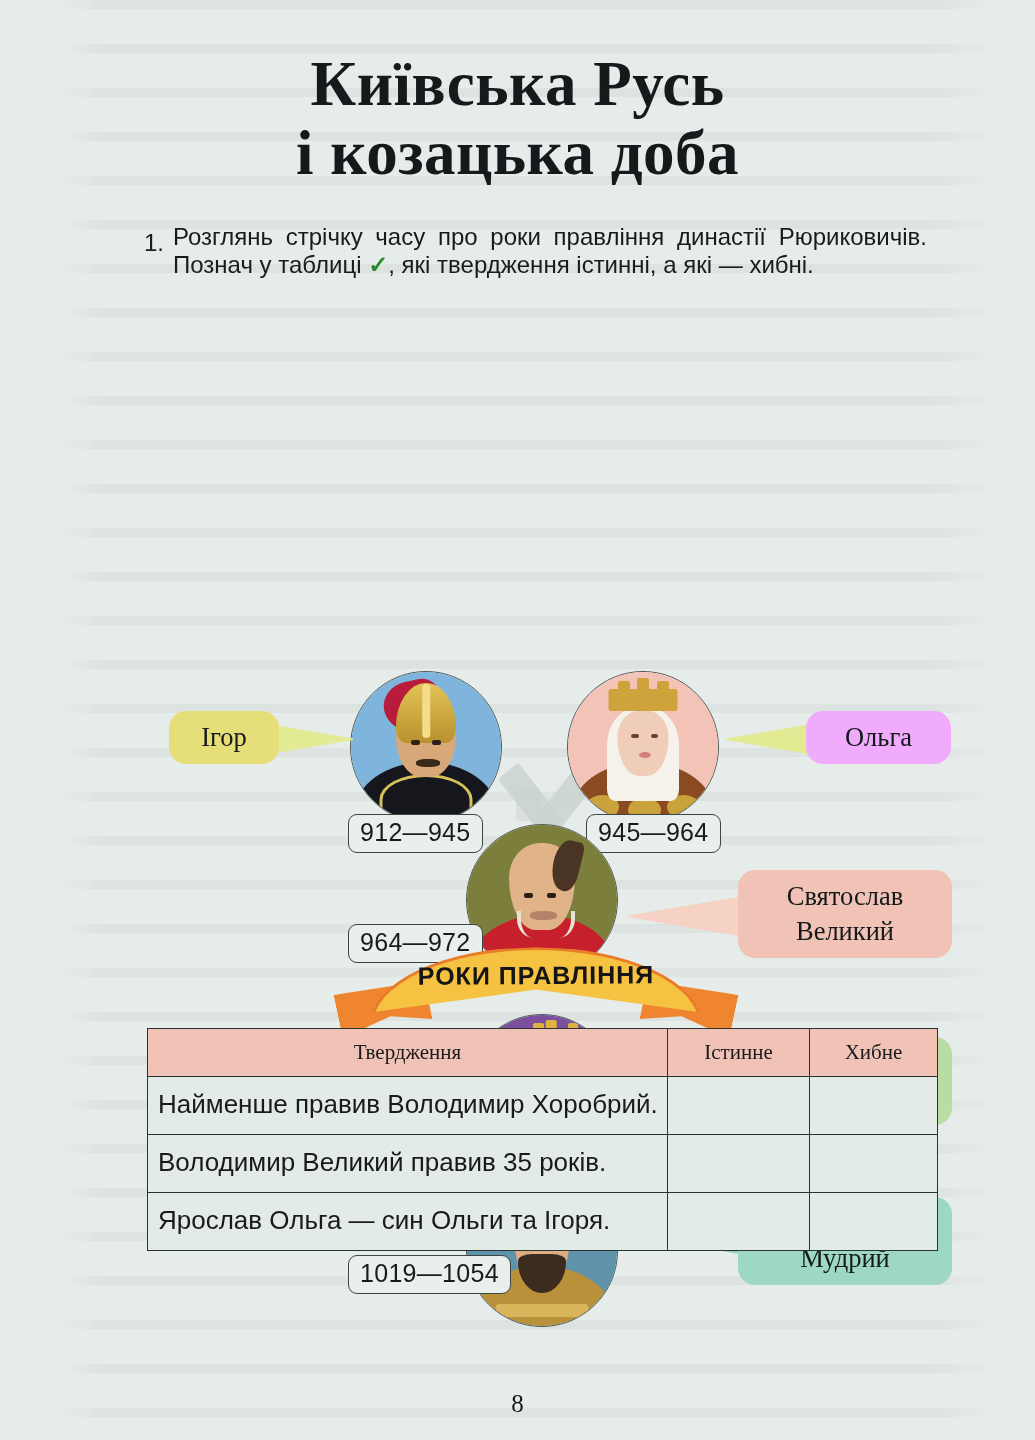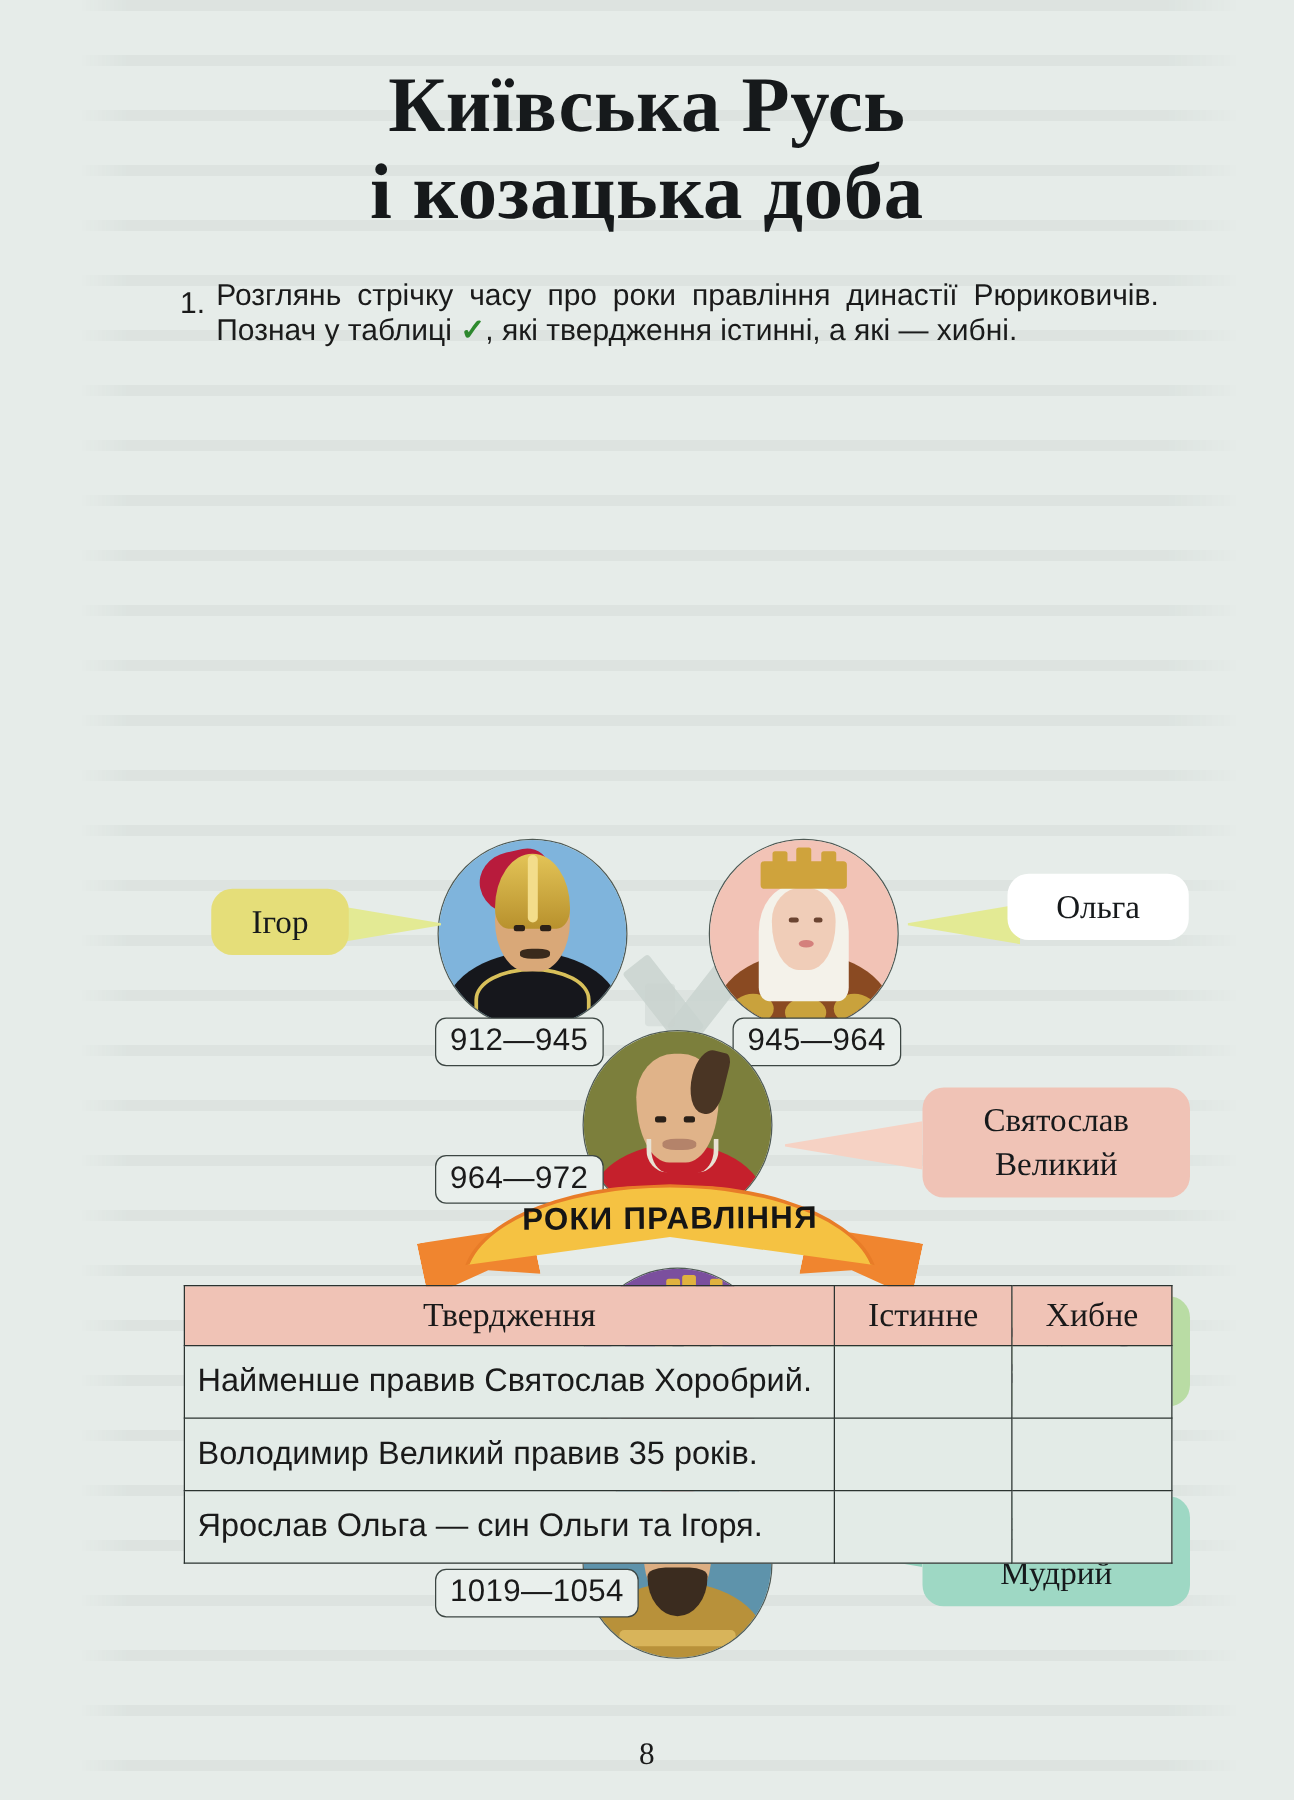--- a/index.html
+++ b/index.html
@@ -159,21 +159,21 @@
   }
   table.facts th, table.facts td {
     border: 1.8px solid #2b3330;
     padding: 0;
     background: #e3ebe7;
   }
   table.facts thead th {
     background: #f0c3b6;
     font-family: "Liberation Serif", serif;
     font-weight: 400;
-    font-size: 27px;
+    font-size: 21px;
     height: 48px;
     text-align: center;
   }
   table.facts tbody td.stmt {
     font-size: 26px;
     line-height: 40px;
     padding: 7px 8px 9px 10px;
     text-align: left;
     vertical-align: top;
     font-stretch: condensed;
@@ -258,21 +258,21 @@
         <div class="hat" style="top:4%;width:8%;height:12%;background:#cfa33c;border-radius:2px;"></div>
         <div class="hat" style="top:6%;left:59%;width:8%;height:10%;background:#cfa33c;transform:none;border-radius:2px;"></div>
         <div style="position:absolute;left:42%;top:41%;width:5%;height:3%;background:#6b4431;border-radius:2px;"></div>
         <div style="position:absolute;left:55%;top:41%;width:5%;height:3%;background:#6b4431;border-radius:2px;"></div>
         <div style="position:absolute;left:47%;top:53%;width:8%;height:4%;background:#d4807c;border-radius:50%;"></div>
       </div>
     </div>
     <div class="date-box" style="left:570px; top:527px;">945—964</div>
     <div class="arrow" style="left:710px; top:432px; width:90px; height:40px;
                 background:#e3ea94; clip-path:polygon(0 48%, 100% 10%, 100% 90%, 0 52%);"></div>
-    <div class="name-badge" style="left:790px; top:412px; width:145px; background:#ffffff;">Ольга</div>
+    <div class="name-badge" style="left:790px; top:424px; width:145px; background:#f0abfc;">Ольга</div>
 
     <div class="portrait" style="left:450px; top:537px; width:152px; height:152px;">
       <div class="art">
         <div class="sky" style="background:#7c7f3c;"></div>
         <div class="shoulders" style="background:#c5202c;"></div>
         <div class="head" style="top:12%;height:58%;width:44%;background:#e0b389;
                     border-radius:46% 46% 40% 40% / 40% 40% 60% 60%;"></div>
 
         <div style="position:absolute;left:57%;top:10%;width:18%;height:34%;background:#4a3524;
                     border-radius:50% 20% 40% 60%;transform:rotate(14deg);"></div>
@@ -365,21 +365,21 @@
       </colgroup>
       <thead>
         <tr>
           <th>Твердження</th>
           <th>Істинне</th>
           <th>Хибне</th>
         </tr>
       </thead>
       <tbody>
         <tr>
-          <td class="stmt">Найменше правив Святослав Хоробрий.</td>
+          <td class="stmt">Найменше правив Володимир Хоробрий.</td>
           <td class="mark"></td>
           <td class="mark"></td>
         </tr>
         <tr>
           <td class="stmt">Володимир Великий правив 35 років.</td>
           <td class="mark"></td>
           <td class="mark"></td>
         </tr>
         <tr>
           <td class="stmt">Ярослав Ольга — син Ольги та Ігоря.</td>

